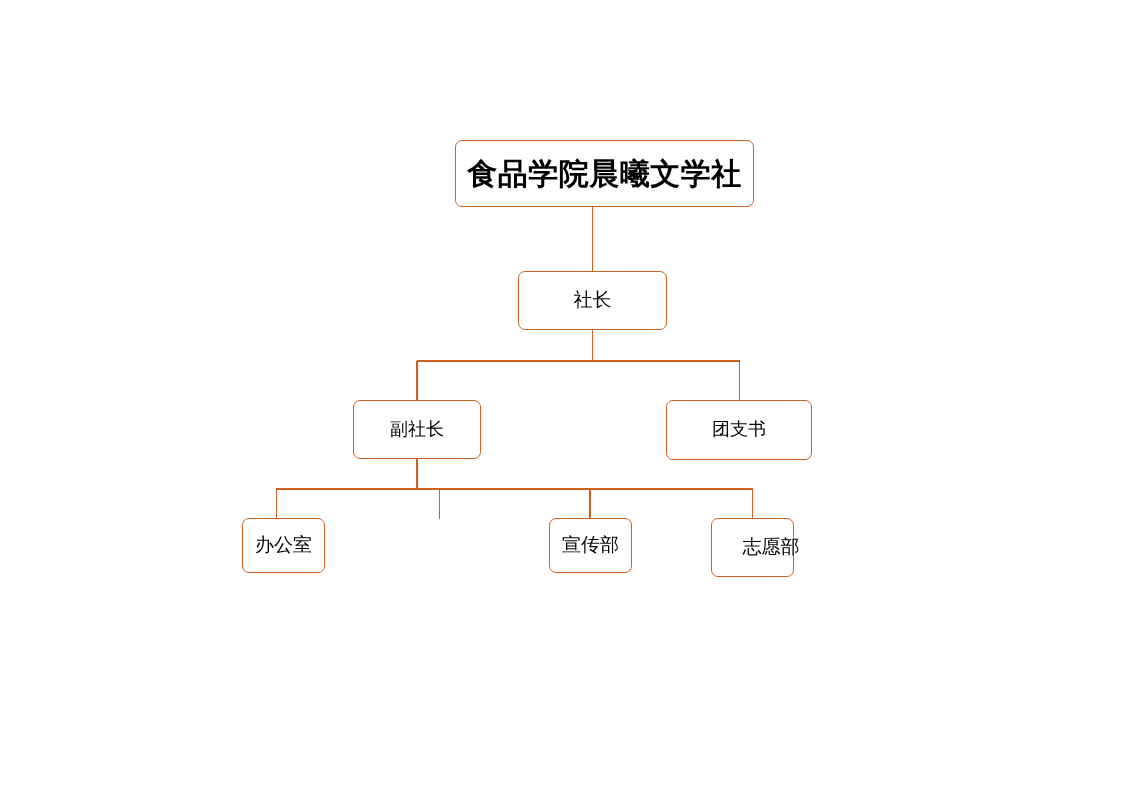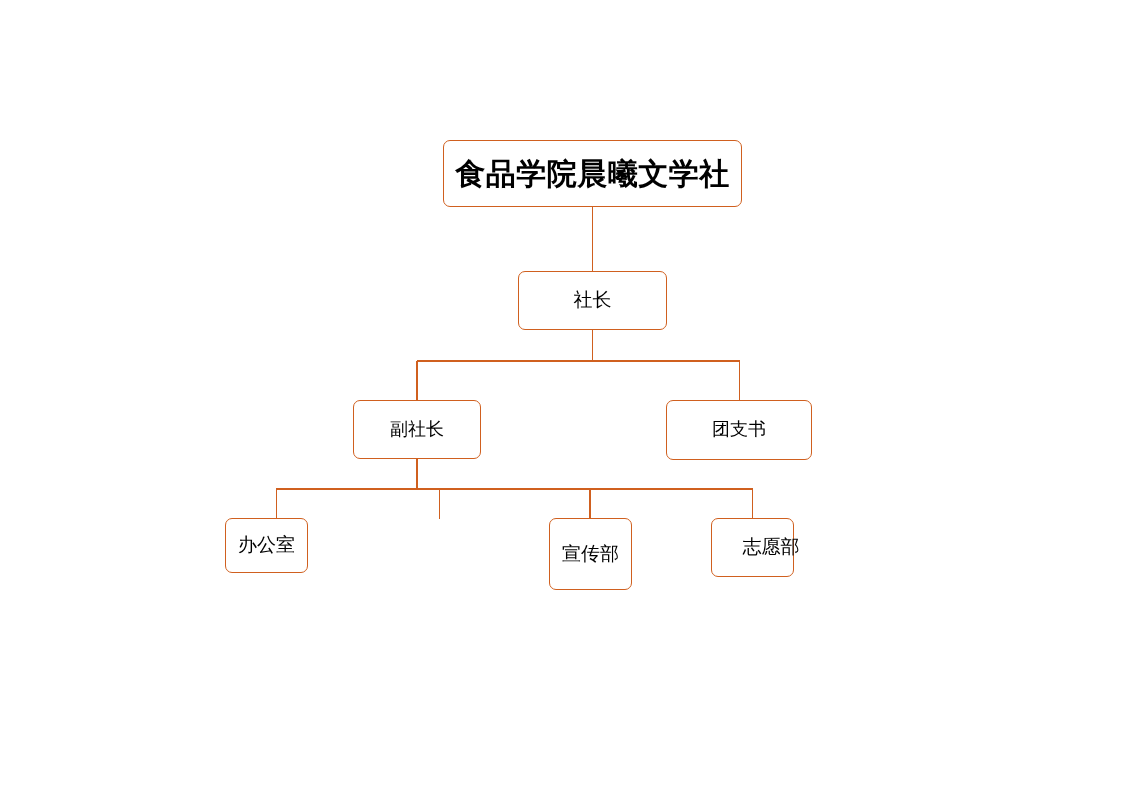--- a/index.html
+++ b/index.html
@@ -40,20 +40,21 @@
     z-index: 2;
   }
   .node-label {
     display: block;
     line-height: 1.1;
     white-space: nowrap;
   }
   
   .node-root {
     border-width: 1.8px;
+    margin-left: 12px;
   }
   .node-root .node-label {
     font-family: "Liberation Serif", "DejaVu Serif", serif;
     font-weight: bold;
     font-size: 30px;
     letter-spacing: 0.5px;
   }
   
   .node-level1 .node-label {
     font-size: 19px;
@@ -106,26 +107,26 @@
   </div>
 
   <div class="node node-level2" style="left:353px; top:400px; width:128px; height:59px;">
     <span class="node-label">副社长</span>
   </div>
 
   <div class="node node-level2" style="left:666px; top:400px; width:146px; height:60px;">
     <span class="node-label">团支书</span>
   </div>
 
-  <div class="node node-level3" style="left:225px; top:518px; width:83px; height:55px;">
+  <div class="node node-level3" style="left:242px; top:518px; width:83px; height:55px;">
     <span class="node-label">办公室</span>
   </div>
 
 
-  <div class="node node-level3" style="left:549px; top:518px; width:83px; height:72px;">
+  <div class="node node-level3" style="left:549px; top:518px; width:83px; height:55px;">
     <span class="node-label">宣传部</span>
   </div>
 
   <div class="node node-level3" style="left:711px; top:518px; width:83px; height:59px;padding-left:37px;">
     <span class="node-label">志愿部</span>
   </div>
 
 </div>
 
 </body></html>

